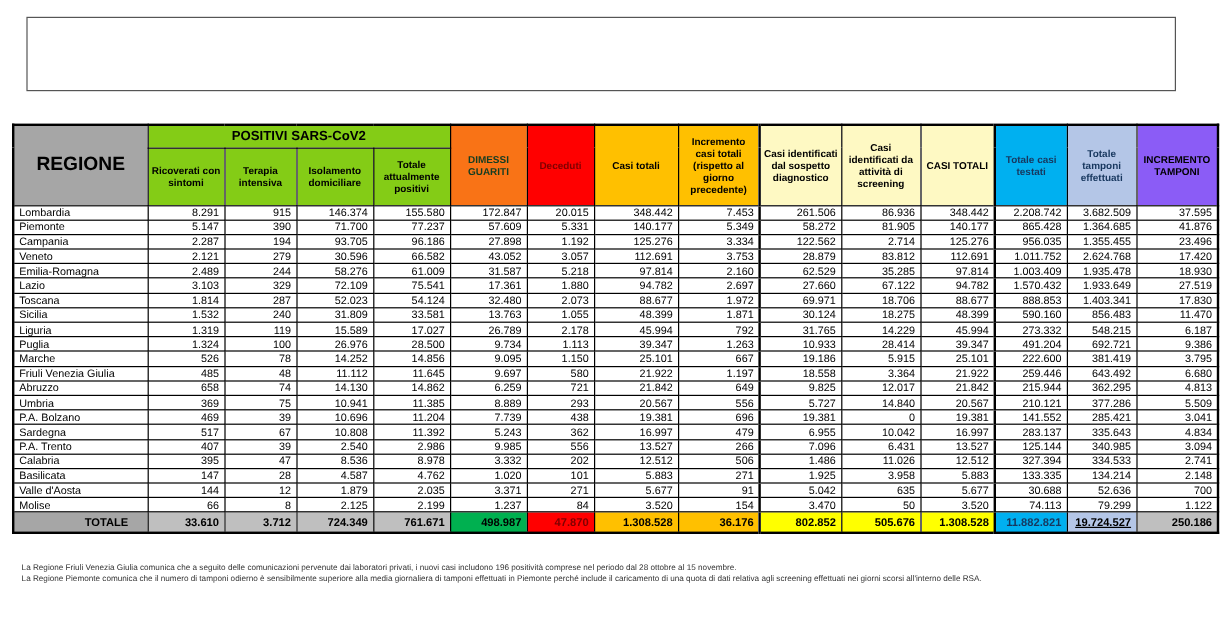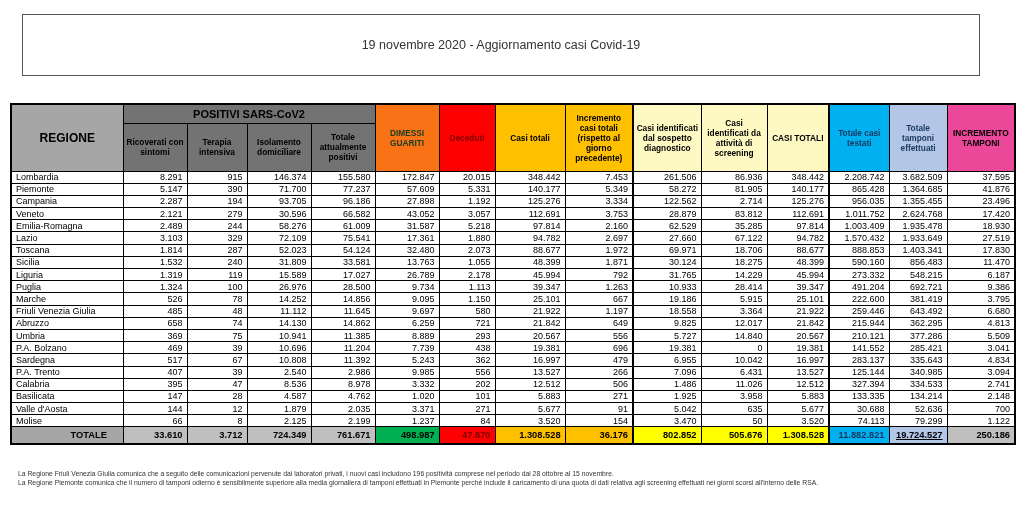--- a/index.html
+++ b/index.html
@@ -18,31 +18,31 @@
     position: absolute; left: 10px; top: 103px; width: 1004px;
     border-collapse: collapse; table-layout: fixed;
     border: 2px solid #000;
   }
   th, td {
     border: 1px solid #000;
     overflow: hidden;
   }
   thead th {
     font-size: 8.3px; font-weight: bold; text-align: center; vertical-align: middle;
-    padding: 1px 2px; background: #737373;
+    padding: 1px 2px; background: #84cc16;
   }
   th.h-group { font-size: 11px; height: 19px; }
-  th.h-region { background: #A6A6A6; font-size: 12px; }
+  th.h-region { background: #A6A6A6; font-size: 16px; }
   th.h-green  { background: #f97316; color: #143d22; }
   th.h-red    { background: #FF0000; color: #7F0000; }
   th.h-orange { background: #FFC000; }
   th.h-yellow { background: #fef9c3; }
   th.h-blue   { background: #00B0F0; color: #17375E; }
   th.h-peri   { background: #B4C6E7; color: #17375E; }
-  th.h-gray   { background: #ec4899; }
+  th.h-gray   { background: #8b5cf6; }
   thead tr.sub-row th { height: 48px; }
   tbody td {
     font-size: 9px; height: 12.2px; line-height: 10px;
     white-space: nowrap; background: #fff;
   }
   tbody td.region { text-align: left; padding: 0 2px 0 4px; }
   tbody td.num    { text-align: right; padding: 0 4px 0 1px; }
   .bL2 { border-left: 2px solid #000 !important; }
   tr.total-row td { font-weight: bold; height: 17px; font-size: 9.3px; }
   tr.total-row td.region { text-align: center; padding-left: 45px; }
@@ -55,21 +55,20 @@
   .t-blue   { background: #00B0F0 !important; color: #17375E; }
   .t-peri   { background: #B4C6E7 !important; text-decoration: underline; }
   .notes { position: absolute; left: 18px; top: 469px; width: 990px; }
   .notes-label { font-size: 9.5px; color: #333; margin-bottom: 16px; }
   .note-line { font-size: 6.8px; color: #333; line-height: 9px; }
 </style>
 </head>
 <body>
 
 <div class="title-box">
-  <div>19 novembre 2020 - Aggiornamento casi Covid-19</div>
 </div>
 
 <table>
   <colgroup>
     <col style="width:112px">
       <col style="width:64px">
       <col style="width:60px">
       <col style="width:64px">
     <col style="width:64px">
       <col style="width:64px">

